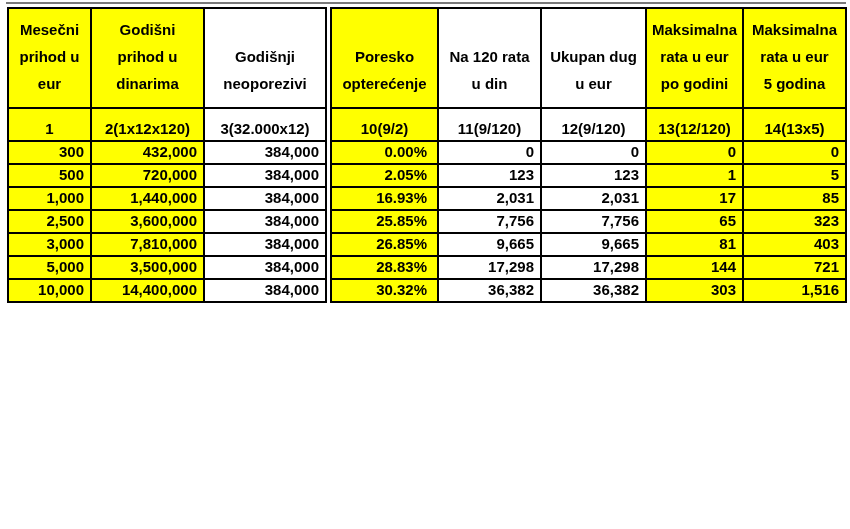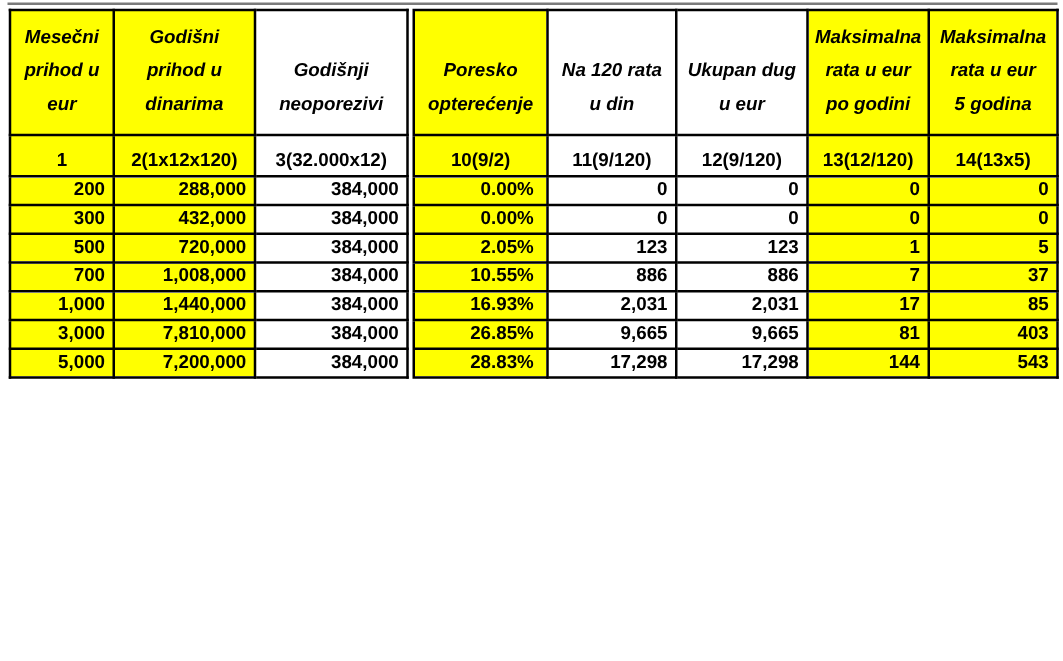--- a/index.html
+++ b/index.html
@@ -31,21 +31,20 @@
   }
   th.hdr {
     height: 100px;
     vertical-align: bottom;
     text-align: center;
     padding-bottom: 10px;
     font-size: 15px;
     font-weight: 700;
     line-height: 1.8;
     white-space: pre-line;
-    font-style: italic;
   }
   td.frm {
     height: 33px;
     vertical-align: bottom;
     text-align: center;
     padding-bottom: 3px;
     font-size: 15px;
     font-weight: 700;
   }
   td.dat {
@@ -114,90 +113,90 @@
         <td class="frm bg-y">2(1x12x120)</td>
         <td class="frm bg-w">3(32.000x12)</td>
         <td class="spacer"></td>
         <td class="frm bg-y">10(9/2)</td>
         <td class="frm bg-w">11(9/120)</td>
         <td class="frm bg-w">12(9/120)</td>
         <td class="frm bg-y">13(12/120)</td>
         <td class="frm bg-y">14(13x5)</td>
       </tr>
       <tr>
-        <td class="dat bg-y">200</td>
-        <td class="dat bg-y">288,000</td>
+        <td class="dat bg-y">300</td>
+        <td class="dat bg-y">432,000</td>
         <td class="dat bg-w">384,000</td>
         <td class="spacer"></td>
         <td class="dat bg-y pct">0.00%</td>
         <td class="dat bg-w">0</td>
         <td class="dat bg-w">0</td>
         <td class="dat bg-y">0</td>
         <td class="dat bg-y">0</td>
       </tr>
       <tr>
-        <td class="dat bg-y">300</td>
-        <td class="dat bg-y">432,000</td>
-        <td class="dat bg-w">384,000</td>
-        <td class="spacer"></td>
-        <td class="dat bg-y pct">0.00%</td>
-        <td class="dat bg-w">0</td>
-        <td class="dat bg-w">0</td>
-        <td class="dat bg-y">0</td>
-        <td class="dat bg-y">0</td>
-      </tr>
-      <tr>
         <td class="dat bg-y">500</td>
         <td class="dat bg-y">720,000</td>
         <td class="dat bg-w">384,000</td>
         <td class="spacer"></td>
         <td class="dat bg-y pct">2.05%</td>
         <td class="dat bg-w">123</td>
         <td class="dat bg-w">123</td>
         <td class="dat bg-y">1</td>
         <td class="dat bg-y">5</td>
       </tr>
       <tr>
-        <td class="dat bg-y">700</td>
-        <td class="dat bg-y">1,008,000</td>
-        <td class="dat bg-w">384,000</td>
-        <td class="spacer"></td>
-        <td class="dat bg-y pct">10.55%</td>
-        <td class="dat bg-w">886</td>
-        <td class="dat bg-w">886</td>
-        <td class="dat bg-y">7</td>
-        <td class="dat bg-y">37</td>
-      </tr>
-      <tr>
         <td class="dat bg-y">1,000</td>
         <td class="dat bg-y">1,440,000</td>
         <td class="dat bg-w">384,000</td>
         <td class="spacer"></td>
         <td class="dat bg-y pct">16.93%</td>
         <td class="dat bg-w">2,031</td>
         <td class="dat bg-w">2,031</td>
         <td class="dat bg-y">17</td>
         <td class="dat bg-y">85</td>
       </tr>
       <tr>
+        <td class="dat bg-y">2,500</td>
+        <td class="dat bg-y">3,600,000</td>
+        <td class="dat bg-w">384,000</td>
+        <td class="spacer"></td>
+        <td class="dat bg-y pct">25.85%</td>
+        <td class="dat bg-w">7,756</td>
+        <td class="dat bg-w">7,756</td>
+        <td class="dat bg-y">65</td>
+        <td class="dat bg-y">323</td>
+      </tr>
+      <tr>
         <td class="dat bg-y">3,000</td>
         <td class="dat bg-y">7,810,000</td>
         <td class="dat bg-w">384,000</td>
         <td class="spacer"></td>
         <td class="dat bg-y pct">26.85%</td>
         <td class="dat bg-w">9,665</td>
         <td class="dat bg-w">9,665</td>
         <td class="dat bg-y">81</td>
         <td class="dat bg-y">403</td>
       </tr>
       <tr>
         <td class="dat bg-y">5,000</td>
-        <td class="dat bg-y">7,200,000</td>
+        <td class="dat bg-y">3,500,000</td>
         <td class="dat bg-w">384,000</td>
         <td class="spacer"></td>
         <td class="dat bg-y pct">28.83%</td>
         <td class="dat bg-w">17,298</td>
         <td class="dat bg-w">17,298</td>
         <td class="dat bg-y">144</td>
-        <td class="dat bg-y">543</td>
+        <td class="dat bg-y">721</td>
+      </tr>
+      <tr>
+        <td class="dat bg-y">10,000</td>
+        <td class="dat bg-y">14,400,000</td>
+        <td class="dat bg-w">384,000</td>
+        <td class="spacer"></td>
+        <td class="dat bg-y pct">30.32%</td>
+        <td class="dat bg-w">36,382</td>
+        <td class="dat bg-w">36,382</td>
+        <td class="dat bg-y">303</td>
+        <td class="dat bg-y">1,516</td>
       </tr>
     </tbody>
 </table>
 
 </body></html>

